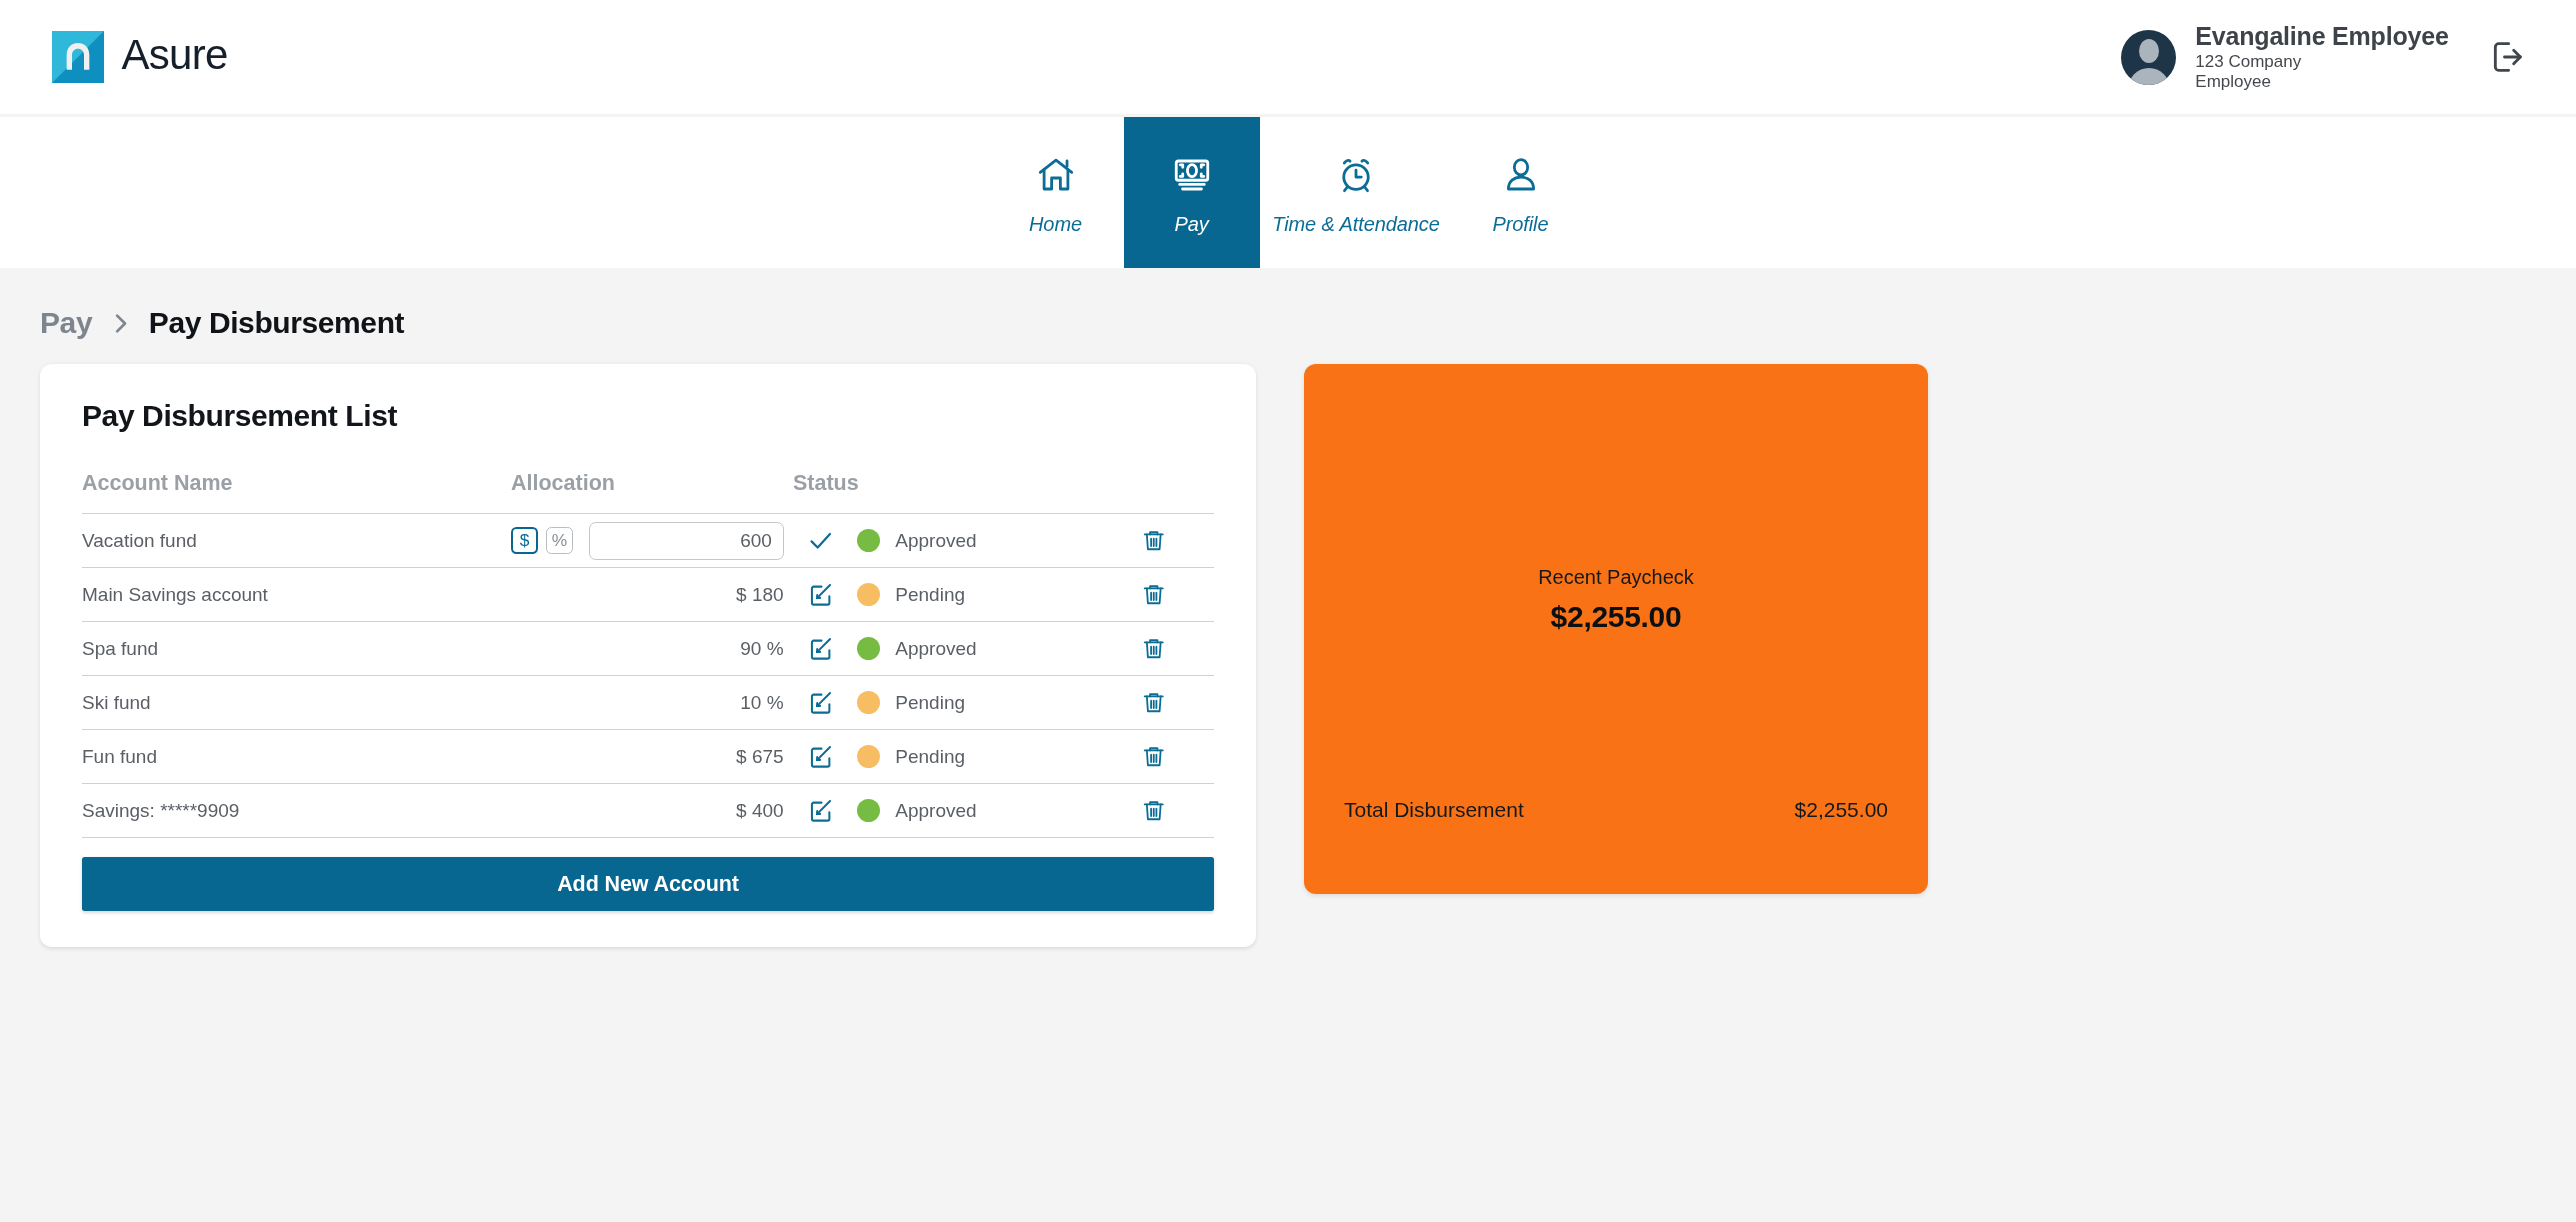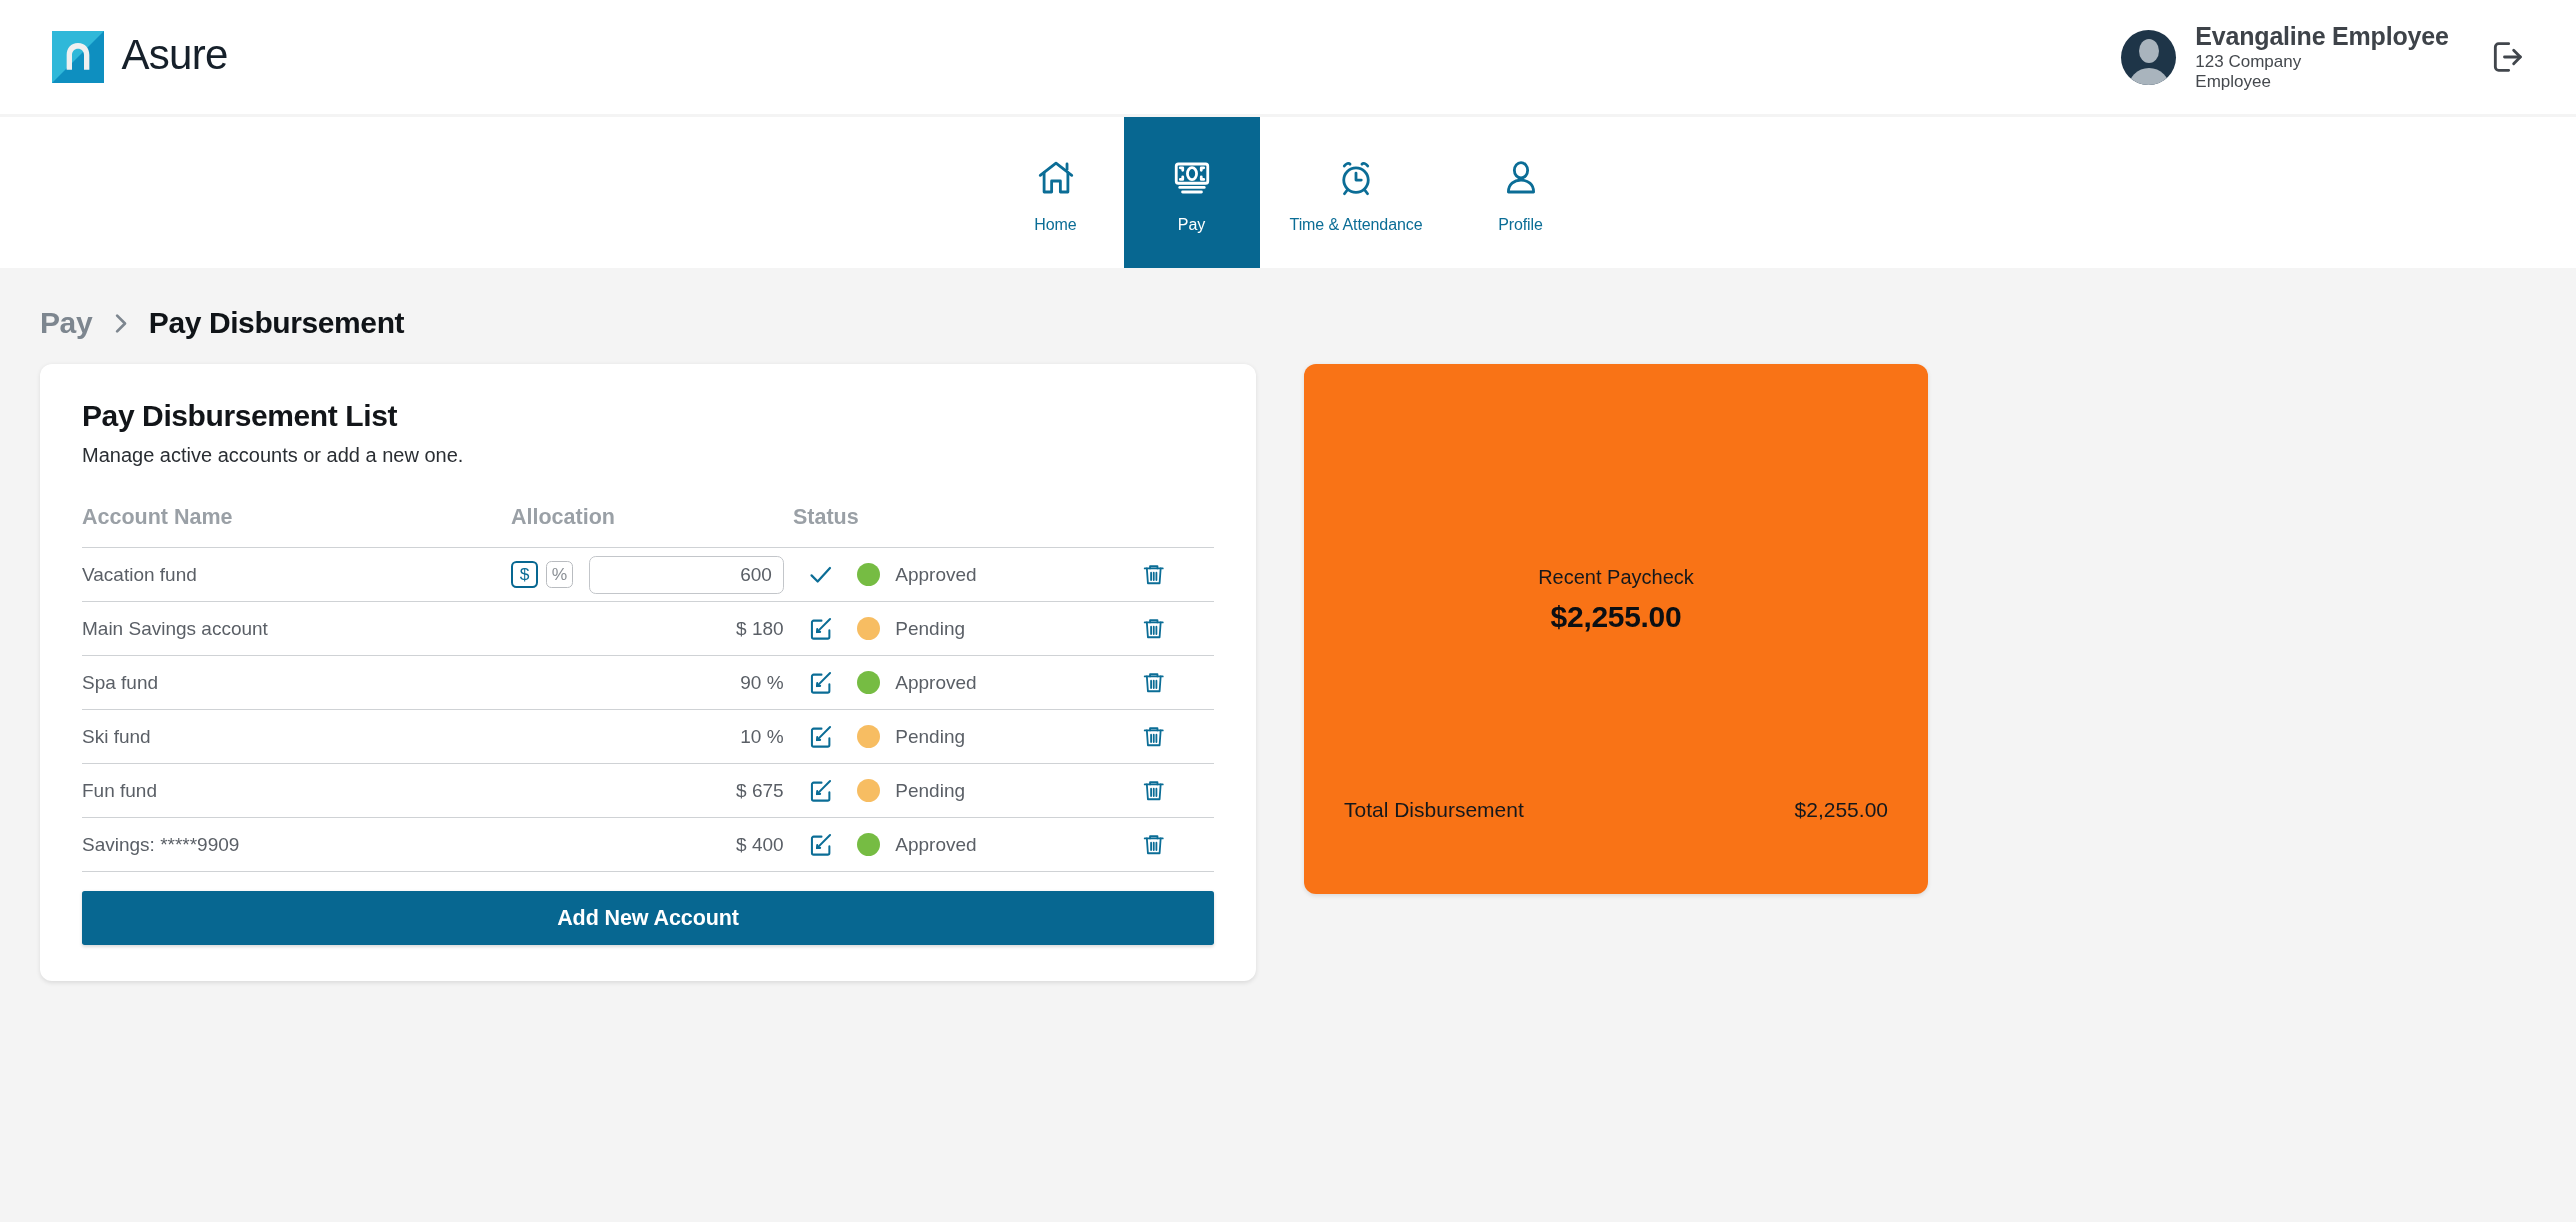--- a/index.html
+++ b/index.html
@@ -82,21 +82,21 @@
   .nav-item {
     width: 136px;
     display: flex; flex-direction: column;
     align-items: center; justify-content: center;
     gap: 12px;
     cursor: pointer;
     color: #0b6d96;
   }
   .nav-item.wide { width: 193px; }
   .nav-item.active { background: #076791; color: #ffffff; }
-  .nav-label { font-size: 16px; letter-spacing: -0.1px; }
+  .nav-label { font-size: 20px; letter-spacing: -0.1px; font-style: italic; }
   .nav-icon { height: 52px; display: flex; align-items: center; justify-content: center; }
 
   
   .page { padding: 0 0 0 40px; }
   .breadcrumb {
     display: flex; align-items: center; gap: 14.8px;
     margin-top: 38px;
   }
   .crumb-link { font-size: 30px; color: #7d868f; font-weight: 700; letter-spacing: -0.4px; cursor: pointer; }
   .crumb-sep { color: #7d868f; display: flex; align-items: center; }
@@ -309,21 +309,20 @@
       </svg>
     </span>
     <span class="crumb-current">Pay Disbursement</span>
   </div>
 
 
   <div class="cards-row">
 
     <div class="list-card">
       <div class="card-title">Pay Disbursement List</div>
-      <div class="card-desc">Manage active accounts or add a new one.</div>
 
       <table class="acct">
         <thead>
           <tr>
             <th class="c-name">Account Name</th>
             <th class="c-alloc">Allocation</th>
             <th class="c-status">Status</th>
             <th class="c-act"></th>
           </tr>
         </thead>

